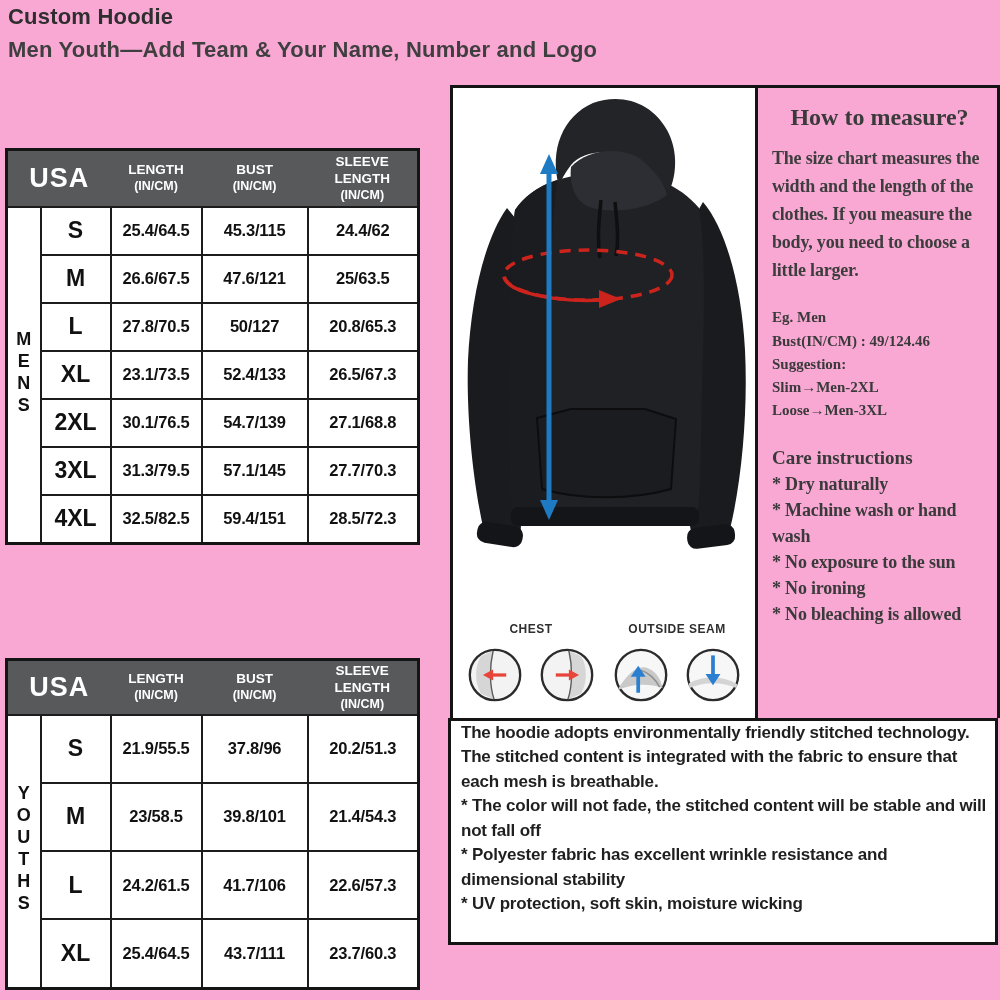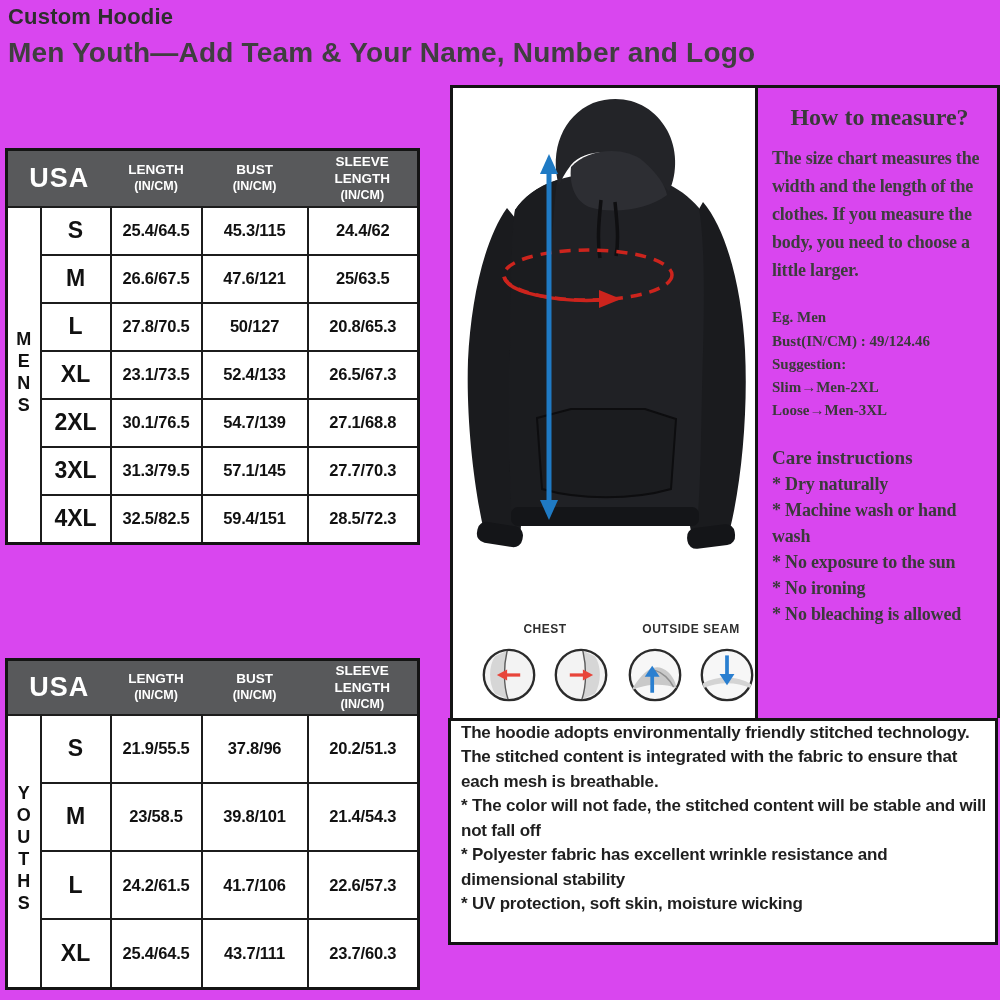--- a/index.html
+++ b/index.html
@@ -1,39 +1,39 @@
 <!DOCTYPE html>
 <html><head>
 <meta charset="utf-8">
 <style>
   * { margin:0; padding:0; box-sizing:border-box; }
   html,body { width:1000px; height:1000px; background:#ffffff; font-family:"Liberation Sans", sans-serif; }
-  .page { position:relative; width:1000px; height:1000px; background:#d946ef; overflow:hidden; }
+  .page { position:relative; width:1000px; height:1000px; background:#f9a8d4; overflow:hidden; }
 
   
   .title { position:absolute; left:8px; top:4px; font-size:22px; font-weight:bold; color:#2e2e2e; letter-spacing:.2px; }
-  .subtitle { position:absolute; left:8px; top:37px; font-size:28px; font-weight:bold; color:#3f3f3f; letter-spacing:.2px; }
+  .subtitle { position:absolute; left:8px; top:37px; font-size:22px; font-weight:bold; color:#3f3f3f; letter-spacing:.2px; }
 
   
   table.size-table { position:absolute; border-collapse:collapse; table-layout:fixed; background:#fff; border:3px solid #141414; }
   table.size-table th { background:#58595b; color:#ffffff; border:0; text-align:center; vertical-align:middle; padding:2px 0; }
   th.usa-cell { font-size:27px; font-weight:bold; letter-spacing:1px; }
   .cname { font-size:13.5px; font-weight:bold; line-height:1.25; }
   .cunit { font-size:12.5px; font-weight:bold; line-height:1.2; }
   table.size-table td { border:2px solid #1c1c1c; text-align:center; vertical-align:middle; color:#111; background:#fff; }
   td.st-group { width:34px; }
   .vlabel { writing-mode:vertical-lr; text-orientation:upright; font-size:18px; font-weight:bold; letter-spacing:2px; color:#111; line-height:1; }
   td.st-size { font-size:23px; font-weight:bold; }
   td.st-val { font-size:16.5px; font-weight:bold; letter-spacing:-0.2px; }
 
   
   .panels { position:absolute; left:450px; top:85px; width:550px; height:633px; border:3px solid #141414; border-bottom:none; display:flex; }
   .hoodie-panel { width:305px; height:100%; border-right:3px solid #141414; position:relative; background:#fff; }
   .hoodie-svg { position:absolute; left:0; top:0; }
-  .icons-row { position:absolute; left:14px; bottom:14px; width:100%; display:flex; justify-content:space-between; padding:0 14px; }
+  .icons-row { position:absolute; left:0; bottom:14px; width:100%; display:flex; justify-content:space-between; padding:0 14px; }
   .icon-group { display:flex; flex-direction:column; align-items:center; }
   .icon-label { font-size:12px; font-weight:bold; color:#2f2f2f; letter-spacing:.5px; margin-bottom:10px; }
   .icon-pair { display:flex; gap:16px; }
 
   .measure-panel { flex:1; padding:10px 10px 0 14px;font-family:Liberation Serif, serif; }
   .mp-heading { font-size:24px; font-weight:bold; color:#3a3a3a; text-align:center; margin-top:6px; margin-bottom:14px; }
   .mp-body { font-size:18px; font-weight:bold; color:#3d3d3d; line-height:1.55; letter-spacing:-0.2px; }
   .mp-example { margin-top:22px; font-size:15px; font-weight:bold; color:#3a3a3a; line-height:1.55; }
   .mp-care { margin-top:24px; }
   .mp-care-heading { font-size:19px; font-weight:bold; color:#3a3a3a; margin-bottom:2px; }

